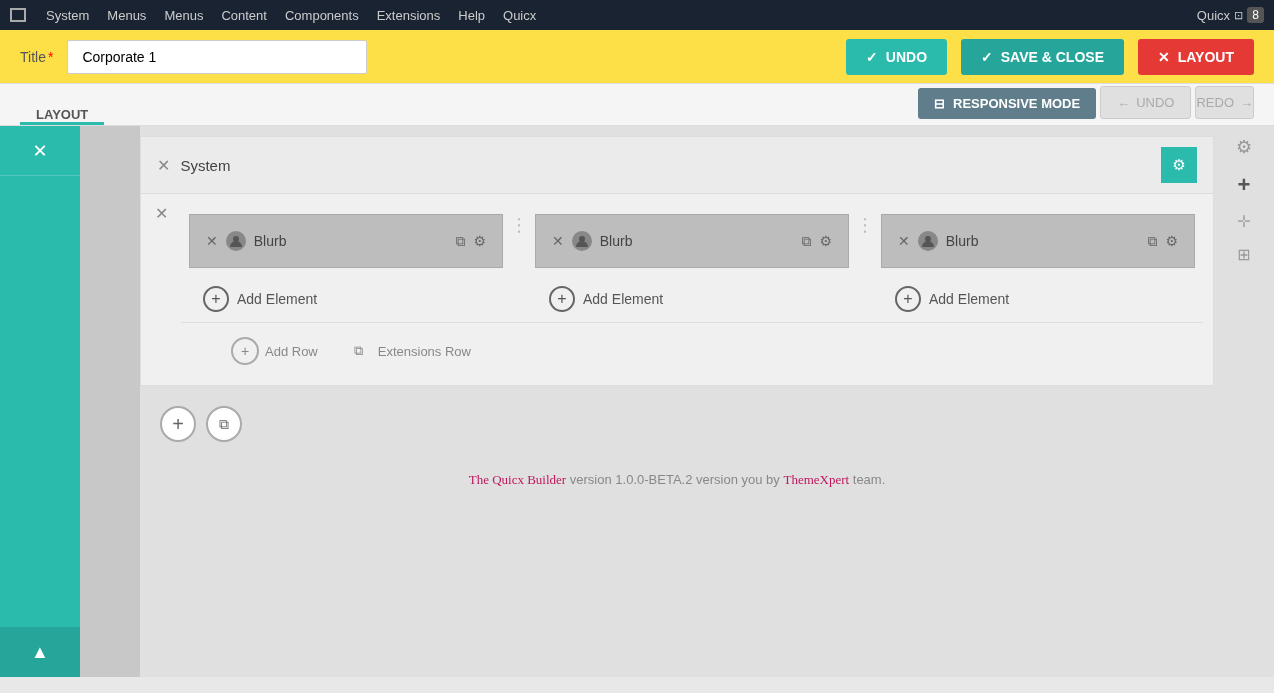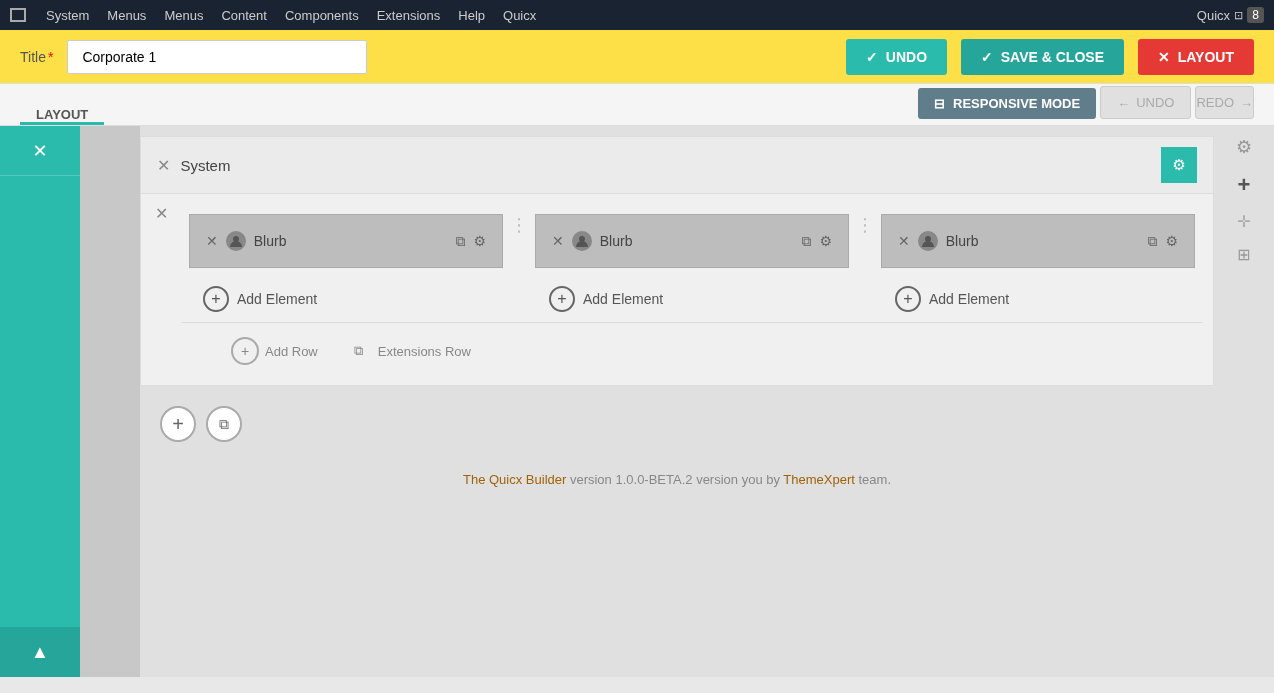--- a/index.html
+++ b/index.html
@@ -401,21 +401,21 @@
       background: #fff;
     }
 
     
     .builder-footer {
       text-align: center;
       padding: 20px;
       font-size: 13px;
       color: #888;
     }
-    .builder-footer a { color: #a16207; text-decoration: none; }
+    .builder-footer a { color: #be185d; text-decoration: none; font-family: Liberation Serif, serif; }
 
     
     .v-dots {
       color: #bbb;
       font-size: 18px;
       user-select: none;
     }
   </style>
 </head>
 <body>

